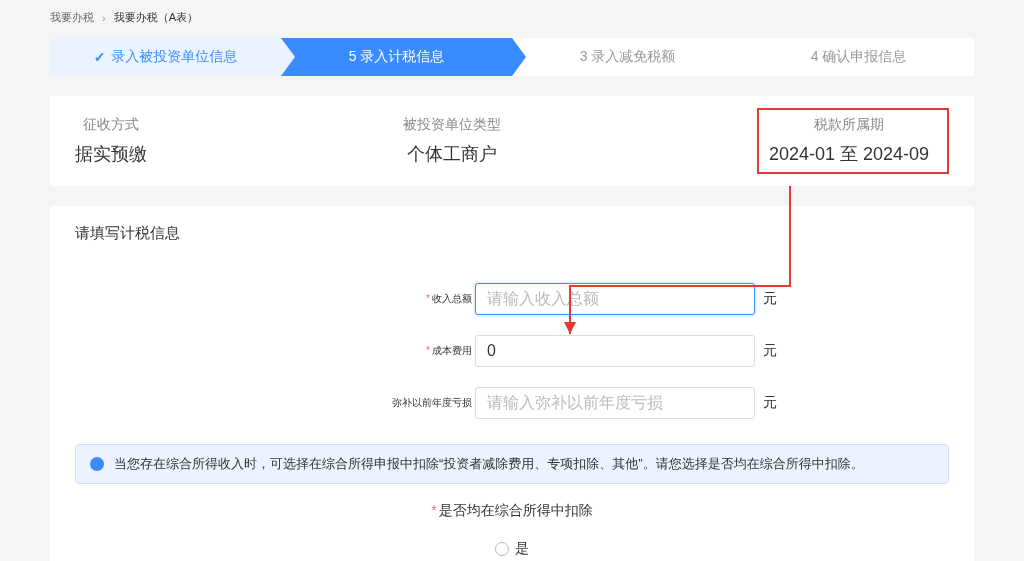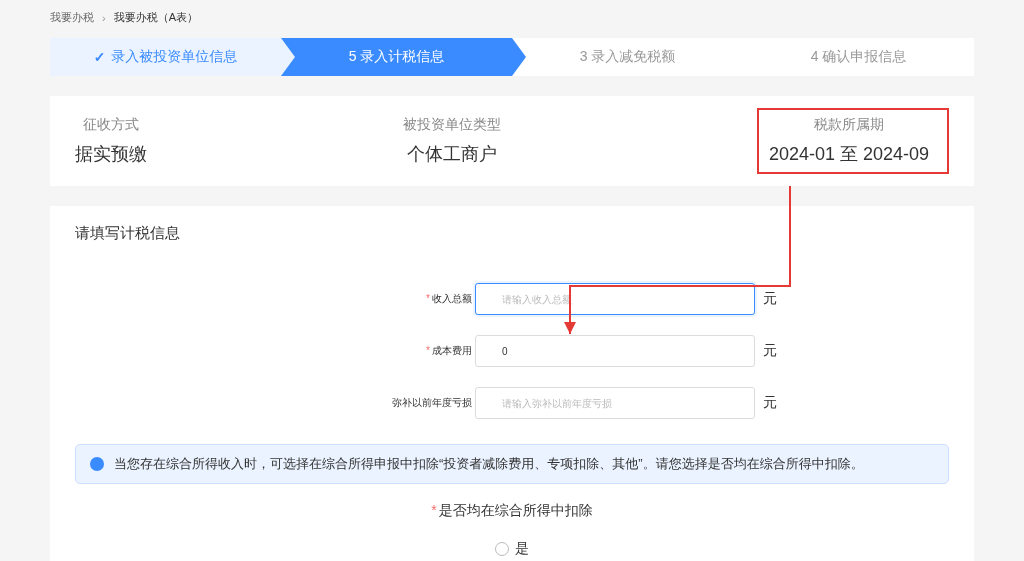--- a/index.html
+++ b/index.html
@@ -119,22 +119,22 @@
       padding-right: 3px;
       color: #333;
       font-size: 10px;
     }
     .form-label .req { color: #f56c6c; margin-right: 2px; }
     .form-input {
       width: 280px;
       height: 32px;
       border: 1px solid #dcdcdc;
       border-radius: 3px;
-      padding: 0 26px;
-      font-size: 10px;
+      padding: 0 11px;
+      font-size: 16px;
       color: #333;
       background: #fff;
     }
     .form-input.focus {
       border-color: #3a8bff;
       box-shadow: 0 0 0 2px rgba(58,139,255,0.10);
     }
     .form-input::placeholder { color: #bbb; }
     .unit { margin-left: 8px; color: #333; }
 

